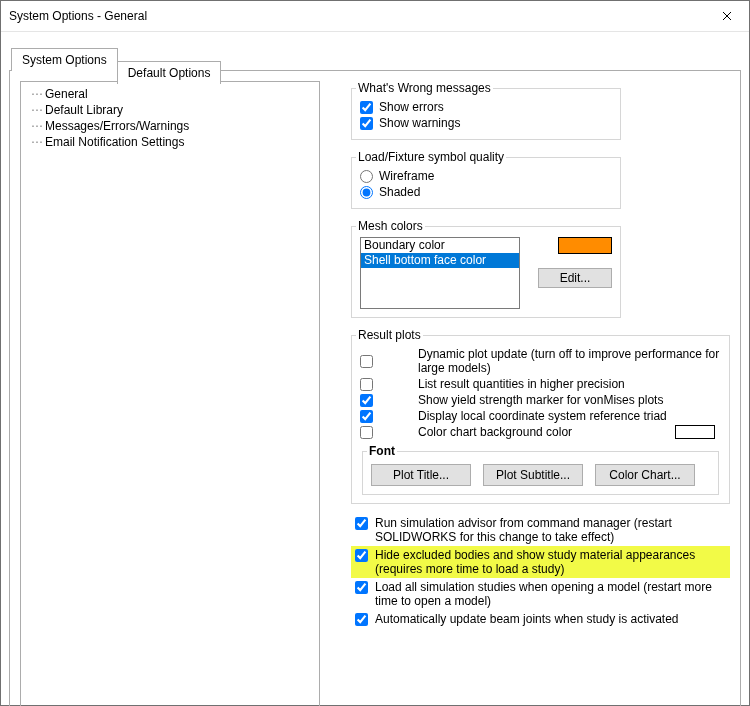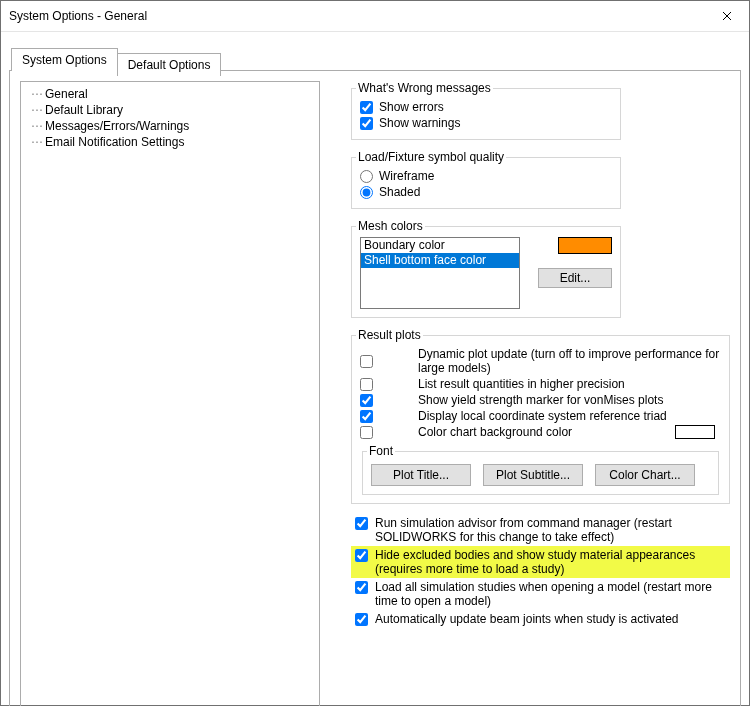--- a/index.html
+++ b/index.html
@@ -53,21 +53,21 @@
     margin-right: -1px;
     position: relative;
     cursor: pointer;
   }
   .tab.active {
     background: #fff;
     z-index: 2;
   }
   .tab.inactive {
     background: #fff;
-    top: 5px;
+    top: 13px;
   }
   .tab-body {
     border: 1px solid #acacac;
     flex: 1;
     margin-top: -1px;
     padding: 10px;
     display: flex;
     gap: 14px;
   }
   .tree {
@@ -163,21 +163,21 @@
     border: 1px solid #000;
     background: #fff;
     margin-left: auto;
     margin-right: 6px;
   }
   .font-group {
     margin-top: 4px;
     border: 1px solid #d6d6d6;
     padding: 6px 8px 8px 8px;
   }
-  .font-group legend { padding: 0 2px; margin-left: 2px; }
+  .font-group legend { padding: 0 2px; margin-left: 2px; font-weight: bold; }
   .font-btns {
     display: flex;
     gap: 12px;
   }
   .font-btns button { min-width: 100px; padding: 3px 8px; }
   .lower-checks .row {
     display: flex;
     align-items: flex-start;
     gap: 4px;
     padding: 2px 0;

